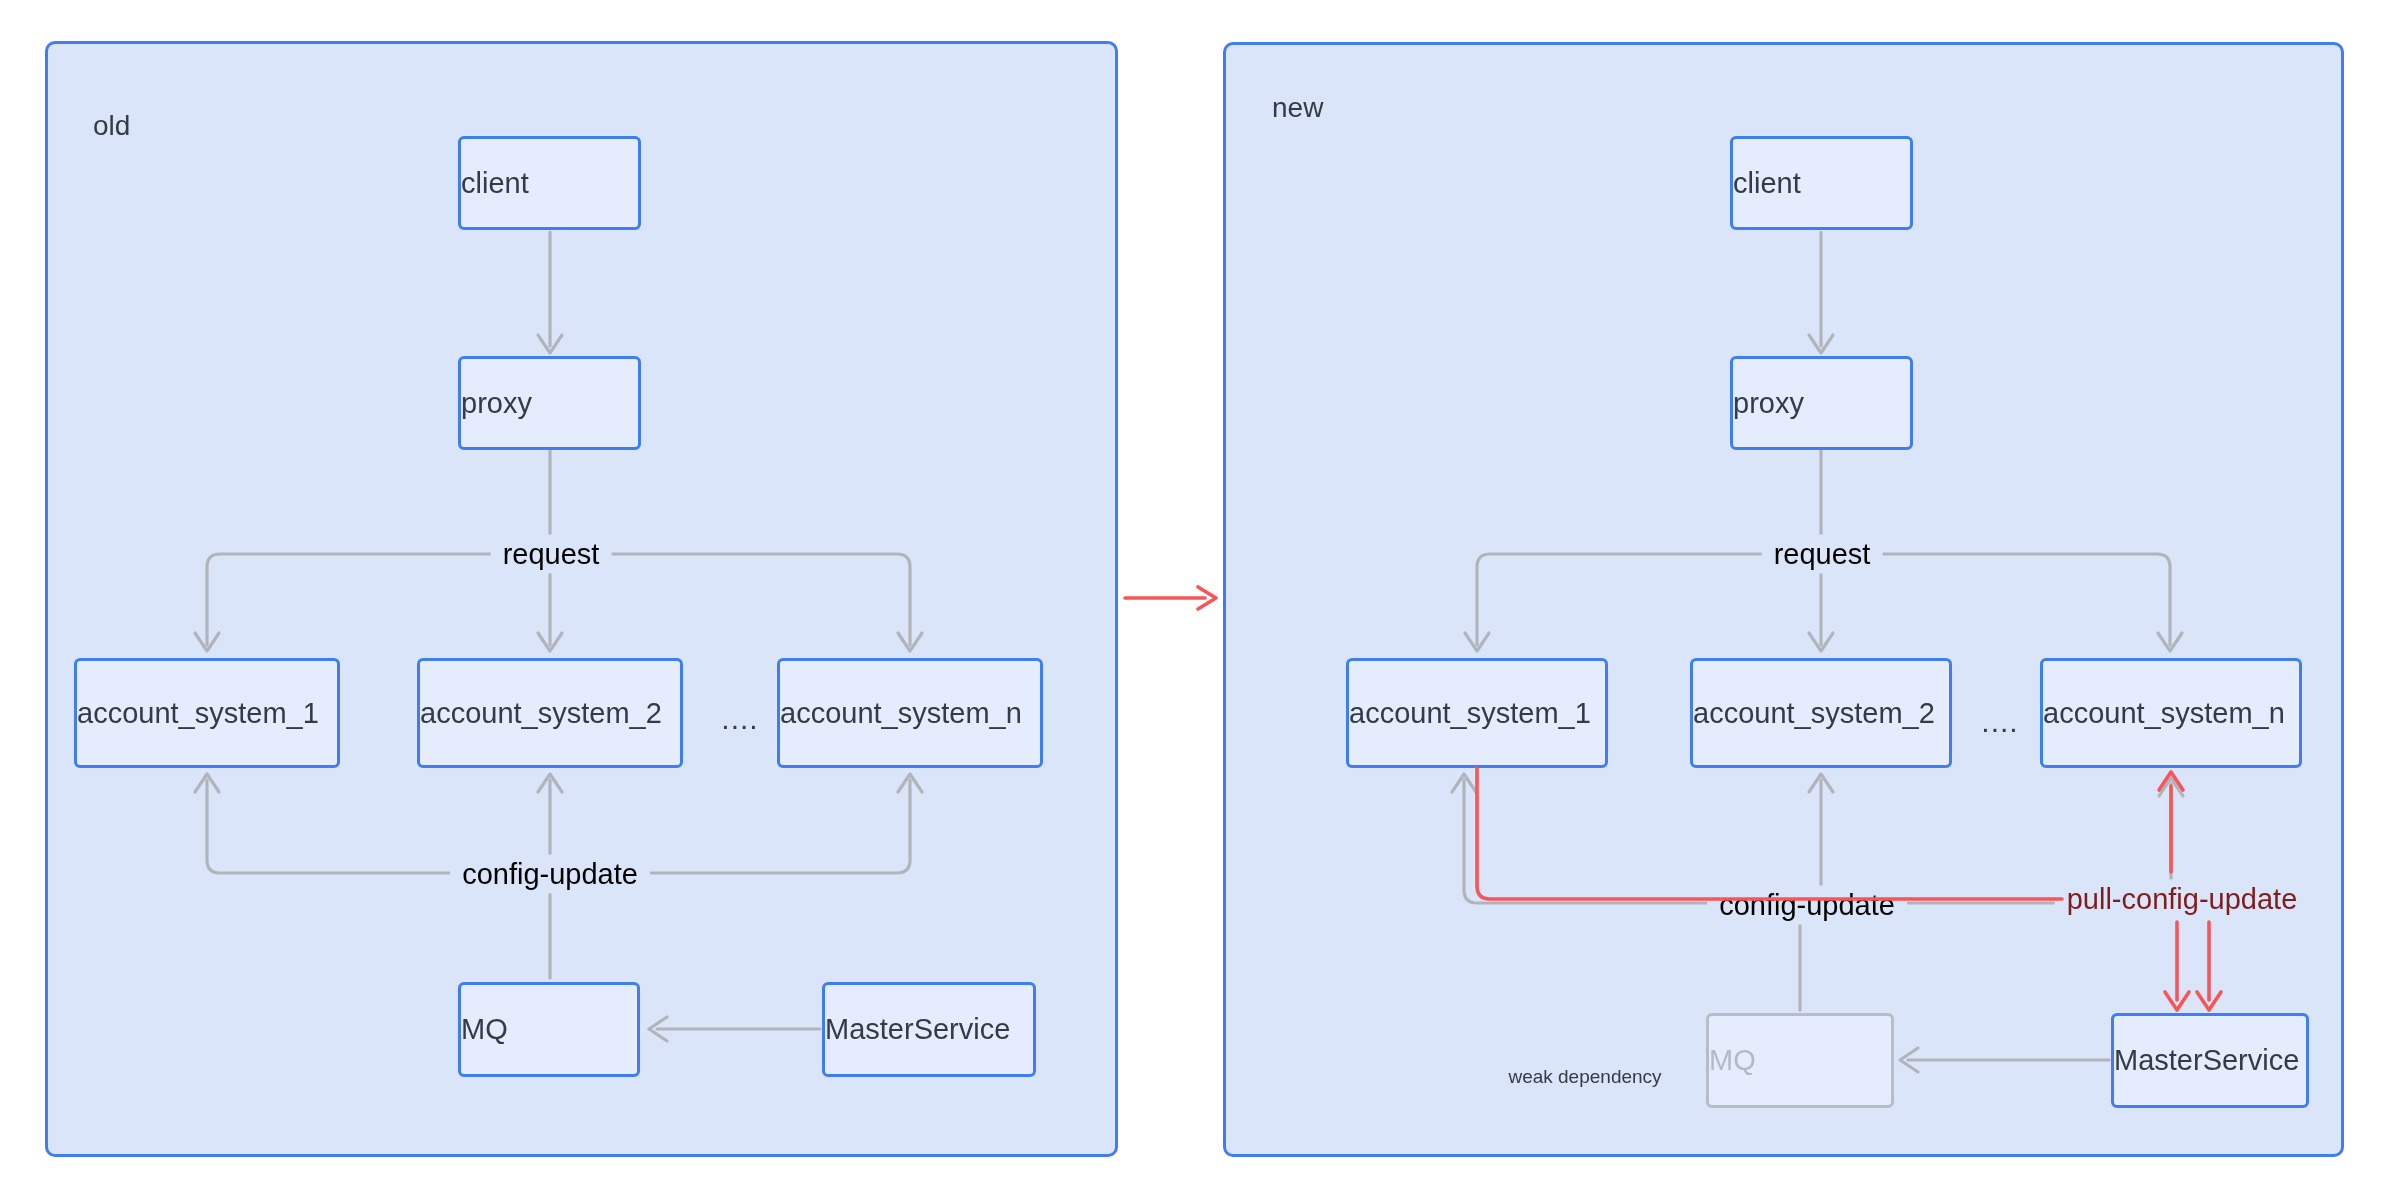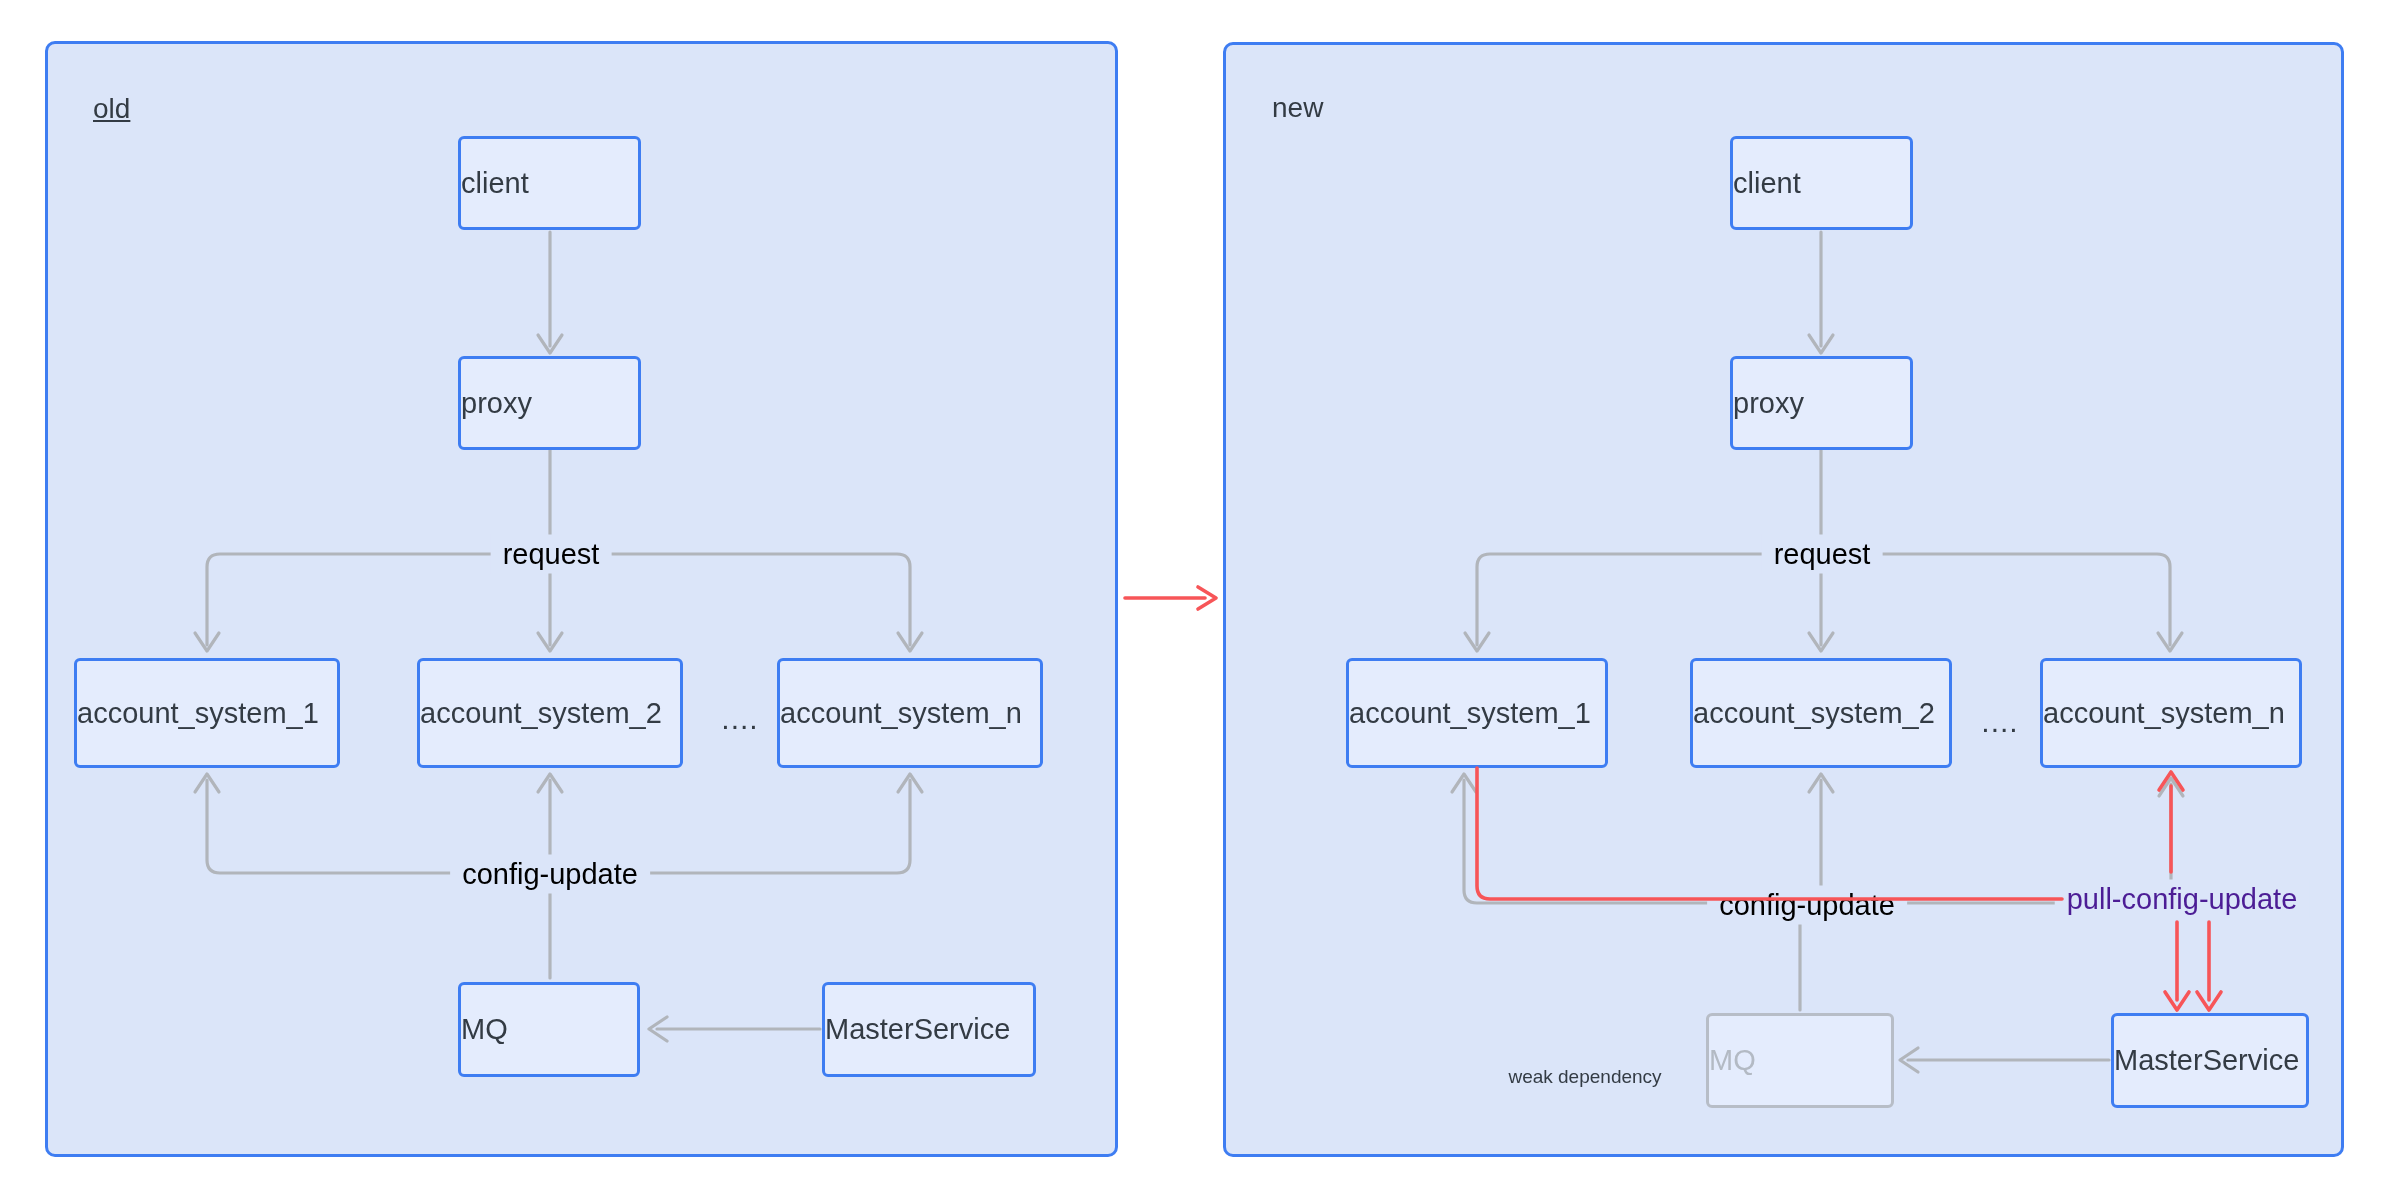--- a/index.html
+++ b/index.html
@@ -15,21 +15,21 @@
   .node{
     position:absolute;display:flex;align-items:center;justify-content:flex-start;
     background:#e4ecfd;border:3px solid #3e7df2;border-radius:6px;box-sizing:border-box;
     font-size:29px;color:#333b44;white-space:nowrap;
   }
   .node.muted{border-color:#b7bdc7;color:#b3bac4;}
   .edge-label{
     position:absolute;transform:translate(-50%,-50%);background:#dbe5f9;
     padding:3px 12px;font-size:29px;color:#000000;white-space:nowrap;text-align:center;
   }
-  .edge-label.red{color:#4c1d95;}
+  .edge-label.red{color:#7f1d1d;}
   .plain-label{
     position:absolute;transform:translate(-50%,-50%);font-size:19px;color:#333b44;white-space:nowrap;
   }
   .dots{position:absolute;transform:translate(-50%,-50%);font-size:30px;color:#333b44;letter-spacing:1px;}
   .gline{stroke:#b1b5bb;stroke-width:3.2;fill:none;stroke-linecap:round;stroke-linejoin:round;}
   .rline{stroke:#f75558;stroke-width:3.6;fill:none;stroke-linecap:round;stroke-linejoin:round;}
 </style>
 </head>
 <body>
 
@@ -85,21 +85,21 @@
       <path class="gline" d="M2159 796 L2171 778 L2183 796"></path>
       <path class="gline" d="M1821 903 V780"></path>
       <path class="gline" d="M1800 903 V1010"></path>
     </g>
     <g>
       <path class="gline" d="M2109 1060 H1908"></path>
       <path class="gline" d="M1918 1048 L1900 1060 L1918 1072"></path>
     </g>
   </svg>
 
-  <div class="panel-title" style="left:93px;top:93px;text-decoration:underline;">old</div>
+  <div class="panel-title" style="left:93px;top:110px;">old</div>
   <div class="panel-title" style="left:1272px;top:92px;">new</div>
 
   <div class="node" style="left:458px;top:136px;width:183px;height:94px;">
     <span>client</span>
     </div>
   <div class="node" style="left:458px;top:356px;width:183px;height:94px;">
     <span>proxy</span>
     </div>
   <div class="node" style="left:74px;top:658px;width:266px;height:110px;">
     <span>account_system_1</span>

